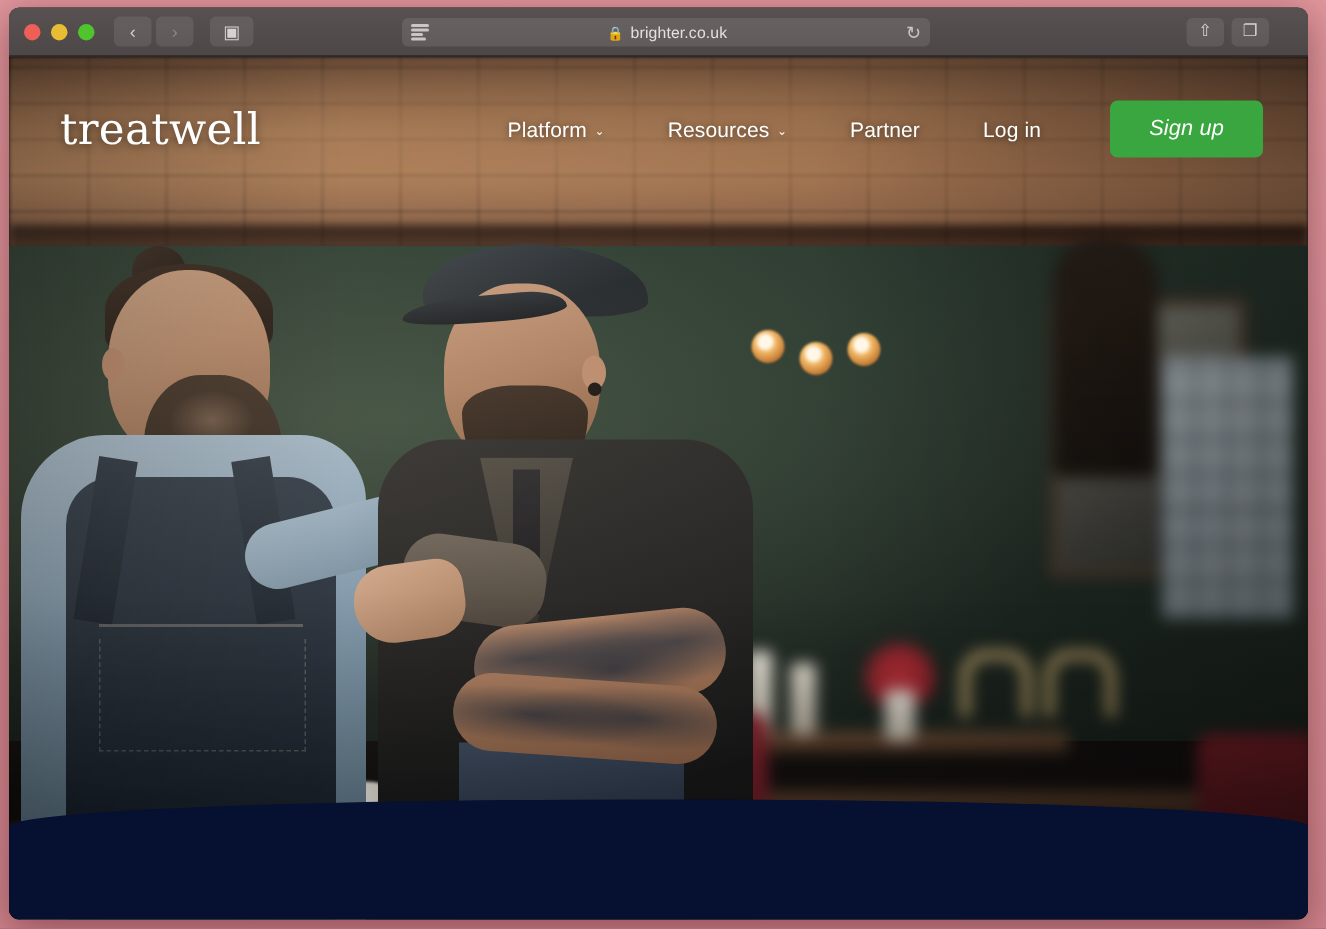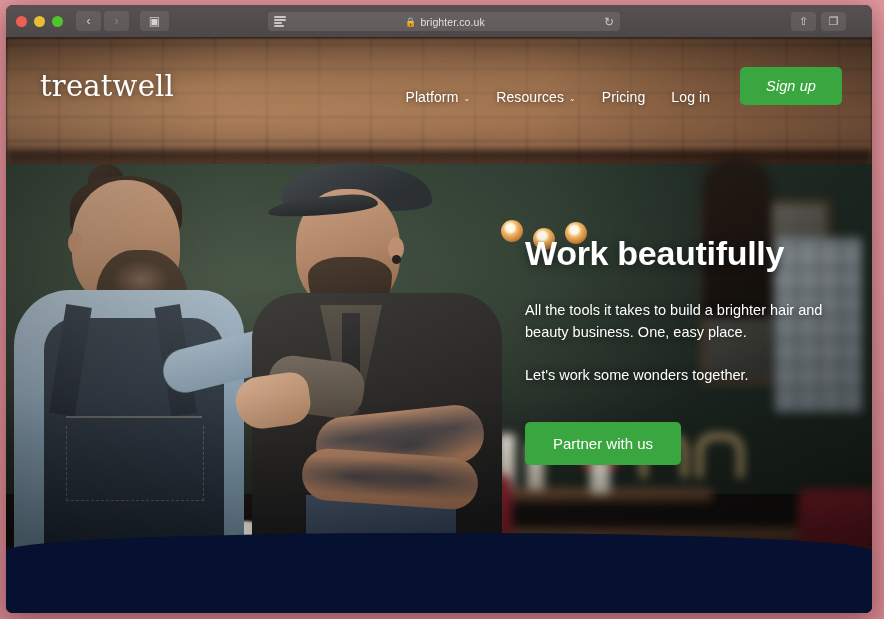--- a/index.html
+++ b/index.html
@@ -443,21 +443,21 @@
   #brand-logo {
     color:#fff;
     font-family: "DejaVu Serif", serif;
     font-size: 29px;
     letter-spacing: .2px;
     font-weight: 400;
     text-shadow: 0 1px 6px rgba(0,0,0,.45);
   }
   #main-nav {
     margin-left:auto;
-    display:flex; align-items:flex-end; gap: 26px;
+    display:flex; align-items:center; gap: 42px;
   }
   .nav-link {
     color:#fff;
     font-size: 14px;
     letter-spacing:.1px;
     display:flex; align-items:center; gap:5px;
     text-shadow: 0 1px 5px rgba(0,0,0,.5);
     cursor:pointer;
   }
   .chev { font-size: 8px; opacity:.95; transform: translateY(1px); }
@@ -638,33 +638,27 @@
         <nav id="main-nav">
           <div class="nav-link">
             <span>Platform</span>
             <span class="chev">⌄</span>
           </div>
           <div class="nav-link">
             <span>Resources</span>
             <span class="chev">⌄</span>
           </div>
           <div class="nav-link">
-            <span>Pricing</span>
+            <span>Partner</span>
           </div>
           <div class="nav-link">
             <span>Log in</span>
           </div>
           <div id="signup-button">Sign up</div>
         </nav>
       </div>
 
-      <div id="hero-copy">
-        <h1 id="hero-title">Work beautifully</h1>
-        <p class="hero-para">All the tools it takes to build a brighter hair and beauty business. One, easy place.</p>
-        <p class="hero-para">Let's work some wonders together.</p>
-        <div id="hero-cta">Partner with us</div>
-      </div>
 
       <div id="navy-section"></div>
 
     </div>
   </div>
 </div>
 
 </body></html>

